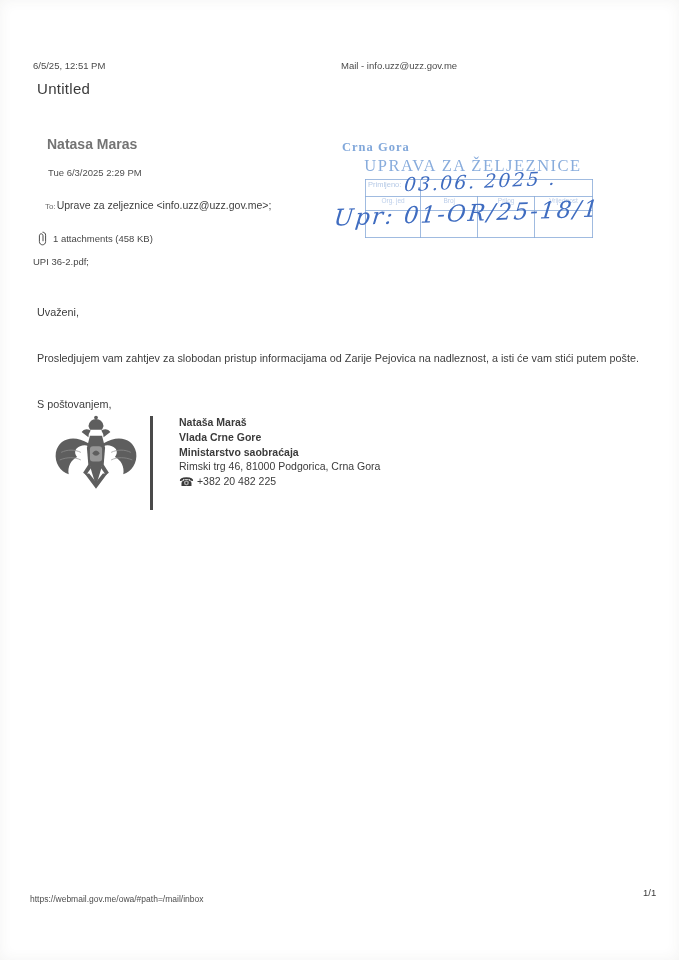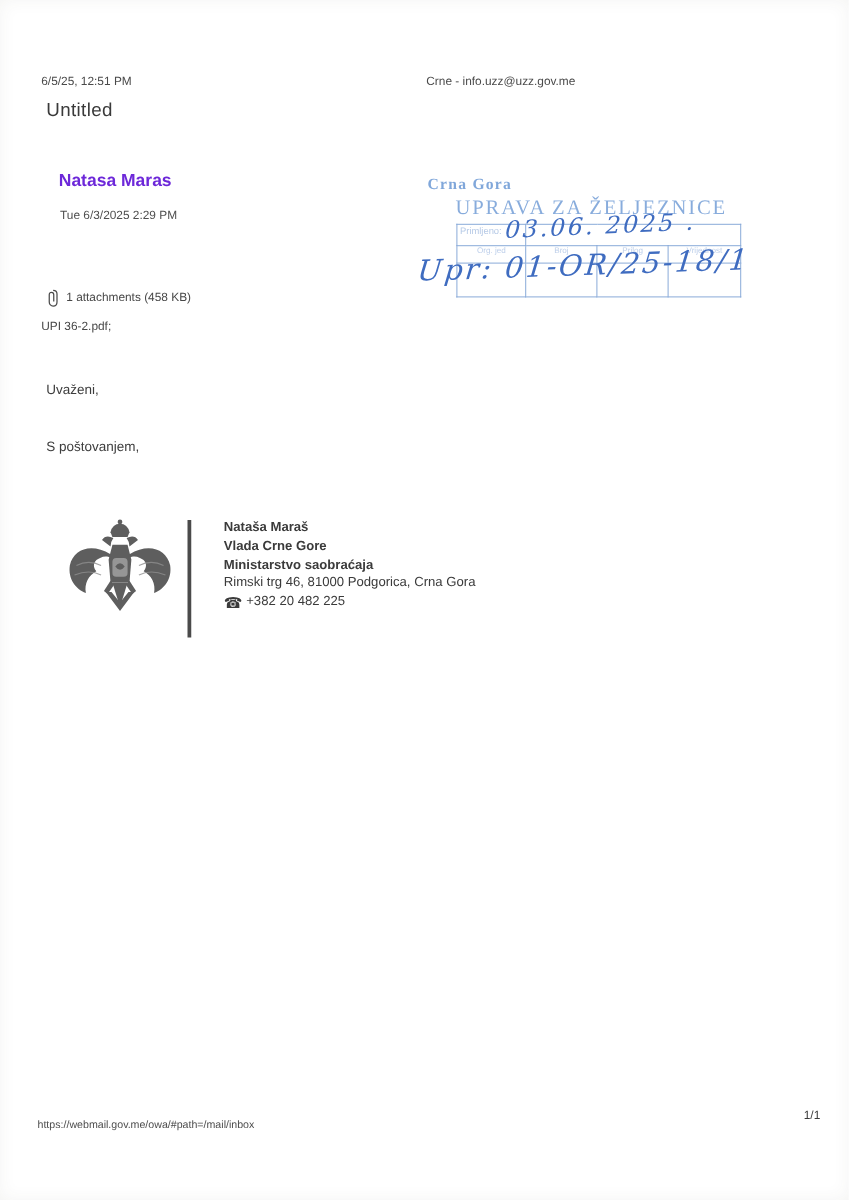--- a/index.html
+++ b/index.html
@@ -10,21 +10,21 @@
     font-family:"Liberation Sans", sans-serif;
     color:#3d3d3d;
     overflow:hidden;
     box-shadow:inset 0 0 14px rgba(60,60,55,0.06);
   }
   
   .print-datetime{position:absolute;left:33px;top:60px;font-size:9.5px;color:#4a4a4a;}
   .mail-account{position:absolute;left:341px;top:60px;font-size:9.5px;color:#4a4a4a;}
   .page-title{position:absolute;left:37px;top:80px;font-size:15px;font-weight:400;color:#3a3a3a;letter-spacing:.3px;}
   
-  .sender-name{position:absolute;left:47px;top:136px;font-size:14px;font-weight:600;color:#6d28d9;}
+  .sender-name{position:absolute;left:47px;top:136px;font-size:14px;font-weight:600;color:#737373;}
   .sent-date{position:absolute;left:48px;top:167px;font-size:9.5px;color:#4f4f4f;}
   .to-line{position:absolute;left:45px;top:199px;font-size:10.5px;color:#3f3f3f;}
   .to-line .to-label{font-size:8px;color:#6b6b6b;margin-right:1px;}
   .attach-row{position:absolute;left:38px;top:231px;font-size:9.5px;color:#474747;display:flex;align-items:center;gap:6px;}
   .attach-file{position:absolute;left:33px;top:256px;font-size:9.5px;color:#474747;}
   
   .stamp{position:absolute;left:342px;top:140px;width:262px;color:#6b98d4;}
   .stamp-country{text-align:left;font-family:"Liberation Serif",serif;font-weight:700;font-size:12.5px;letter-spacing:1px;opacity:.85;}
   .stamp-org{text-align:center;font-family:"Liberation Serif",serif;font-weight:400;font-size:16.5px;letter-spacing:1.5px;margin-top:1px;opacity:.8;}
   .stamp-table{margin-left:23px;margin-top:3px;width:228px;border-collapse:collapse;opacity:.85;}
@@ -53,25 +53,28 @@
   
   .footer-url{position:absolute;left:30px;top:894px;font-size:8.5px;color:#4d4d4d;}
   .page-indicator{position:absolute;left:643px;top:887px;font-size:9.5px;color:#3a3a3a;}
 </style>
 </head>
 <body>
 
 <div class="sheet">
 
   <div class="print-datetime">6/5/25, 12:51 PM</div>
-  <div class="mail-account">Crne - info.uzz@uzz.gov.me</div>
+  <div class="mail-account">Mail - info.uzz@uzz.gov.me</div>
   <div class="page-title">Untitled</div>
 
   <div class="sender-name">Natasa Maras</div>
   <div class="sent-date">Tue 6/3/2025 2:29 PM</div>
+  <div class="to-line">
+    <span class="to-label">To:</span><span>Uprave za zeljeznice &lt;info.uzz@uzz.gov.me&gt;;</span>
+  </div>
   <div class="attach-row">
     <span style="display:inline-flex;">
       <svg width="9" height="15" viewBox="0 0 9 15">
           <path d="M4.5 1.2 C6.4 1.2 7.6 2.4 7.6 4.2 L7.6 10.5 C7.6 12.6 6.2 13.8 4.5 13.8 C2.8 13.8 1.4 12.6 1.4 10.5 L1.4 4.8 C1.4 3.6 2.2 2.8 3.2 2.8 C4.2 2.8 5 3.6 5 4.8 L5 10.2" fill="none" stroke="#4a4a4a" stroke-width="1"></path>
         </svg>
     </span>
     <span>1 attachments (458 KB)</span>
   </div>
   <div class="attach-file">UPI 36-2.pdf;</div>
 
@@ -97,20 +100,21 @@
         <td></td>
       </tr>
     </tbody>
       </table>
     <div class="hw hw-date">03.06. 2025 .</div>
     <div class="hw hw-case">Upr: 01-OR/25-18/1</div>
   </div>
 
   <div class="body-text">
     <p class="greet">Uvaženi,</p>
+    <p class="para">Prosledjujem vam zahtjev za slobodan pristup informacijama od Zarije Pejovica na nadleznost, a isti će vam stići putem pošte.</p>
     <p class="close">S poštovanjem,</p>
   </div>
 
   <div class="signature">
     <svg class="coat" viewBox="0 0 120 132">
       <g fill="#5e5e5e">
         <circle cx="60" cy="6" r="2.5"></circle>
         <path d="M50 17 q2 -9 10 -9 q8 0 10 9 l-2 5 h-16 z"></path>
         <path d="M53 23 q-8 -4 -12 2 l9 7 q0 -5 3 -9 z"></path>
         <path d="M67 23 q8 -4 12 2 l-9 7 q0 -5 -3 -9 z"></path>

